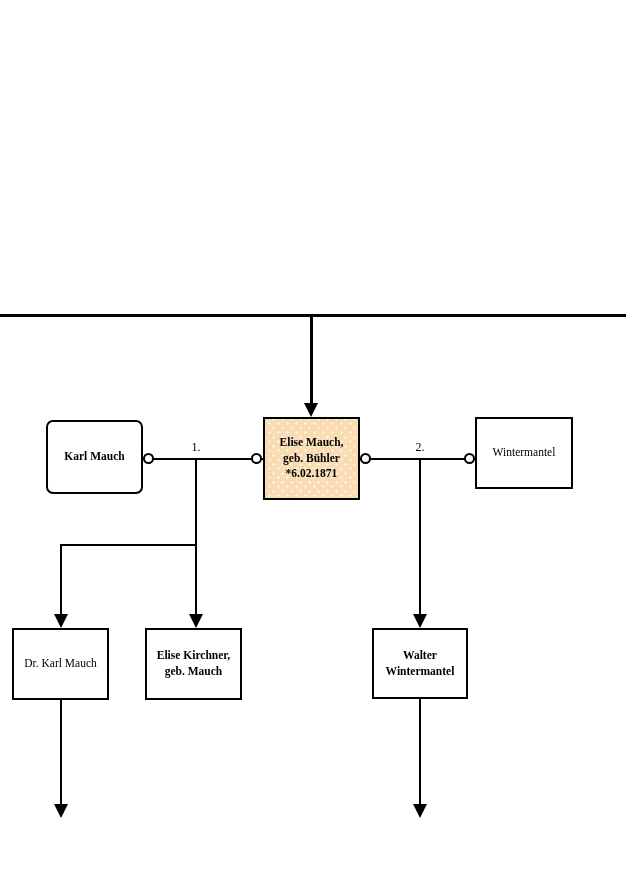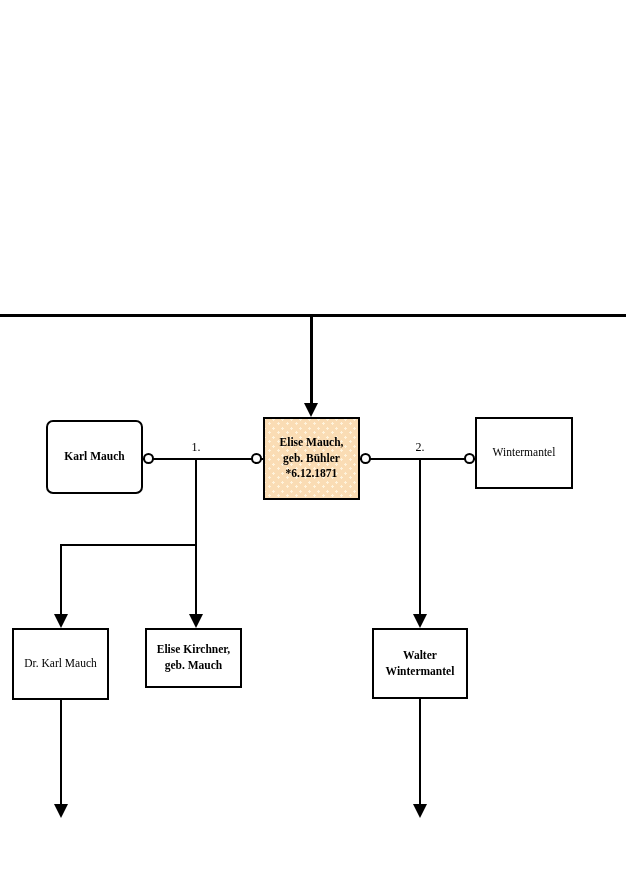--- a/index.html
+++ b/index.html
@@ -110,32 +110,32 @@
   <div class="vline" style="left:419px; top:699px; width:2px; height:105px;"></div>
   <div class="arrowhead" style="left:413px; top:804px;"></div>
 
   <div class="person-box bold" style="left:46px; top:420px; width:97px; height:74px;border-radius:7px;">
     <span class="person-label">Karl Mauch</span>
   </div>
 
   <div class="person-box bold highlight" style="left:263px; top:417px; width:97px; height:83px;">
     <span class="person-label">Elise Mauch,
 geb. Bühler
-*6.12.1871</span>
+*6.02.1871</span>
   </div>
 
   <div class="person-box" style="left:475px; top:417px; width:98px; height:72px;">
     <span class="person-label">Wintermantel</span>
   </div>
 
   <div class="person-box" style="left:12px; top:628px; width:97px; height:72px;">
     <span class="person-label">Dr. Karl Mauch</span>
   </div>
 
-  <div class="person-box bold" style="left:145px; top:628px; width:97px; height:60px;">
+  <div class="person-box bold" style="left:145px; top:628px; width:97px; height:72px;">
     <span class="person-label">Elise Kirchner,
 geb. Mauch</span>
   </div>
 
   <div class="person-box bold" style="left:372px; top:628px; width:96px; height:71px;">
     <span class="person-label">Walter
 Wintermantel</span>
   </div>
 
 </div>

